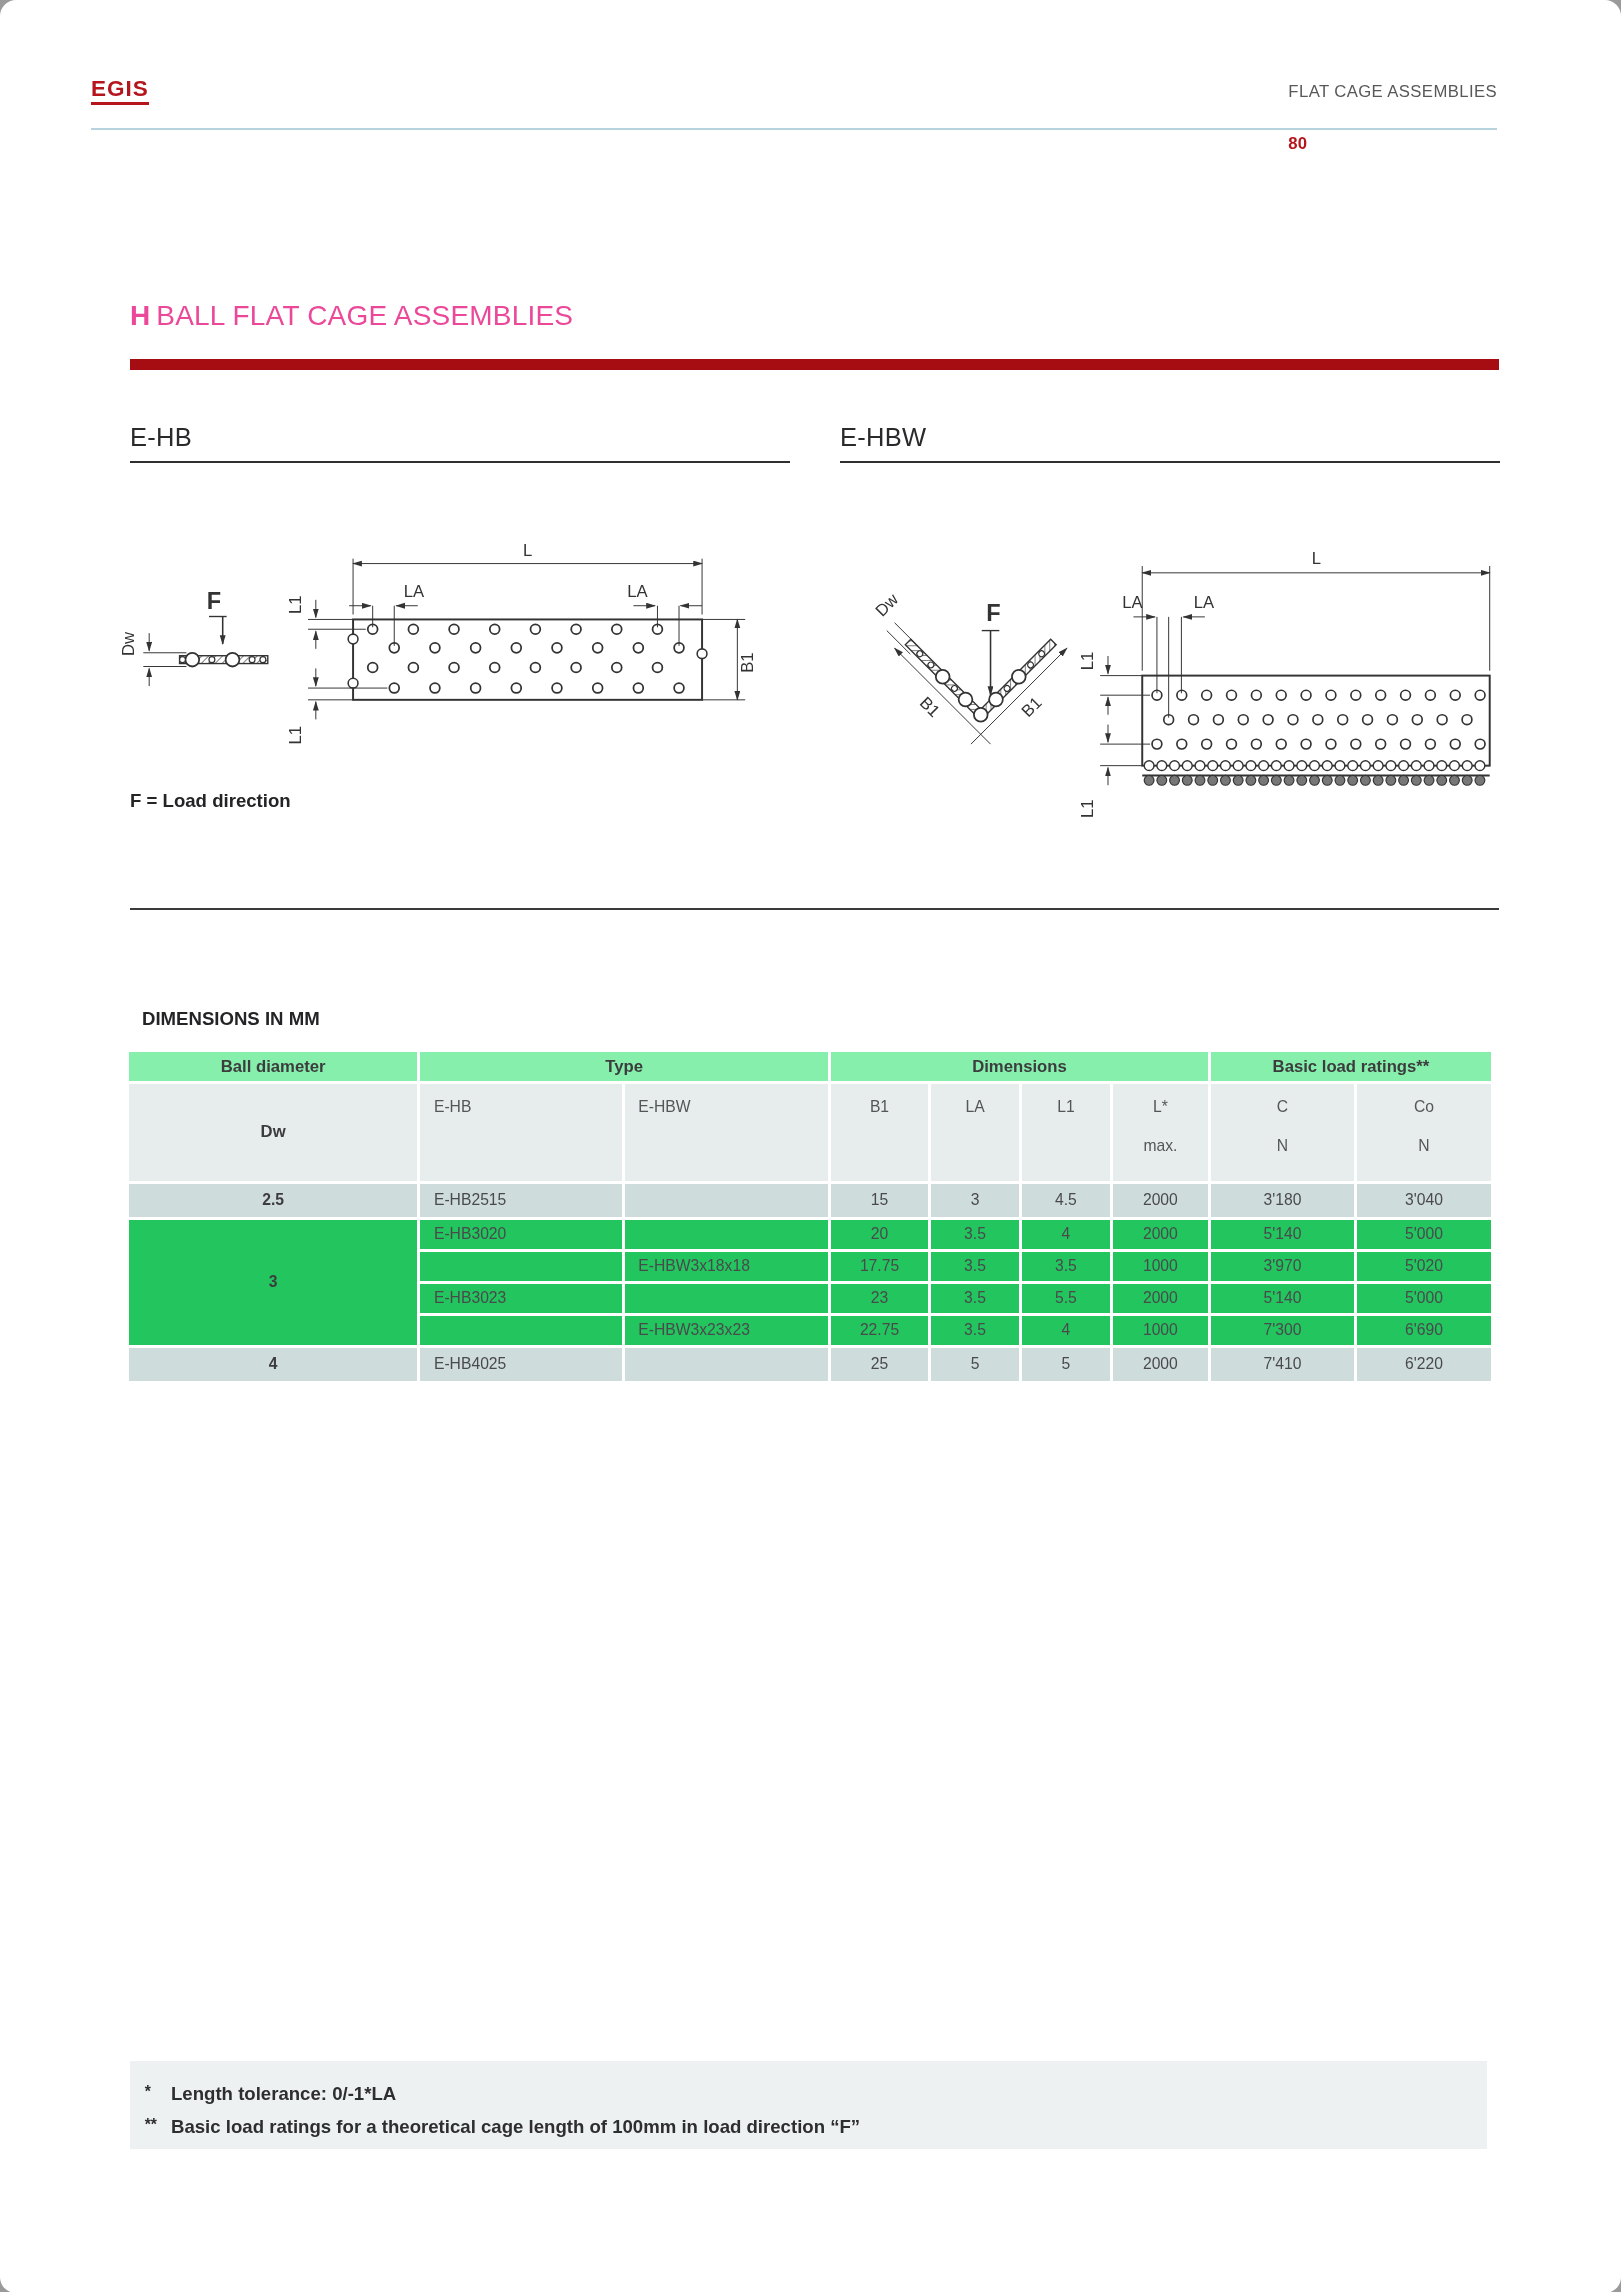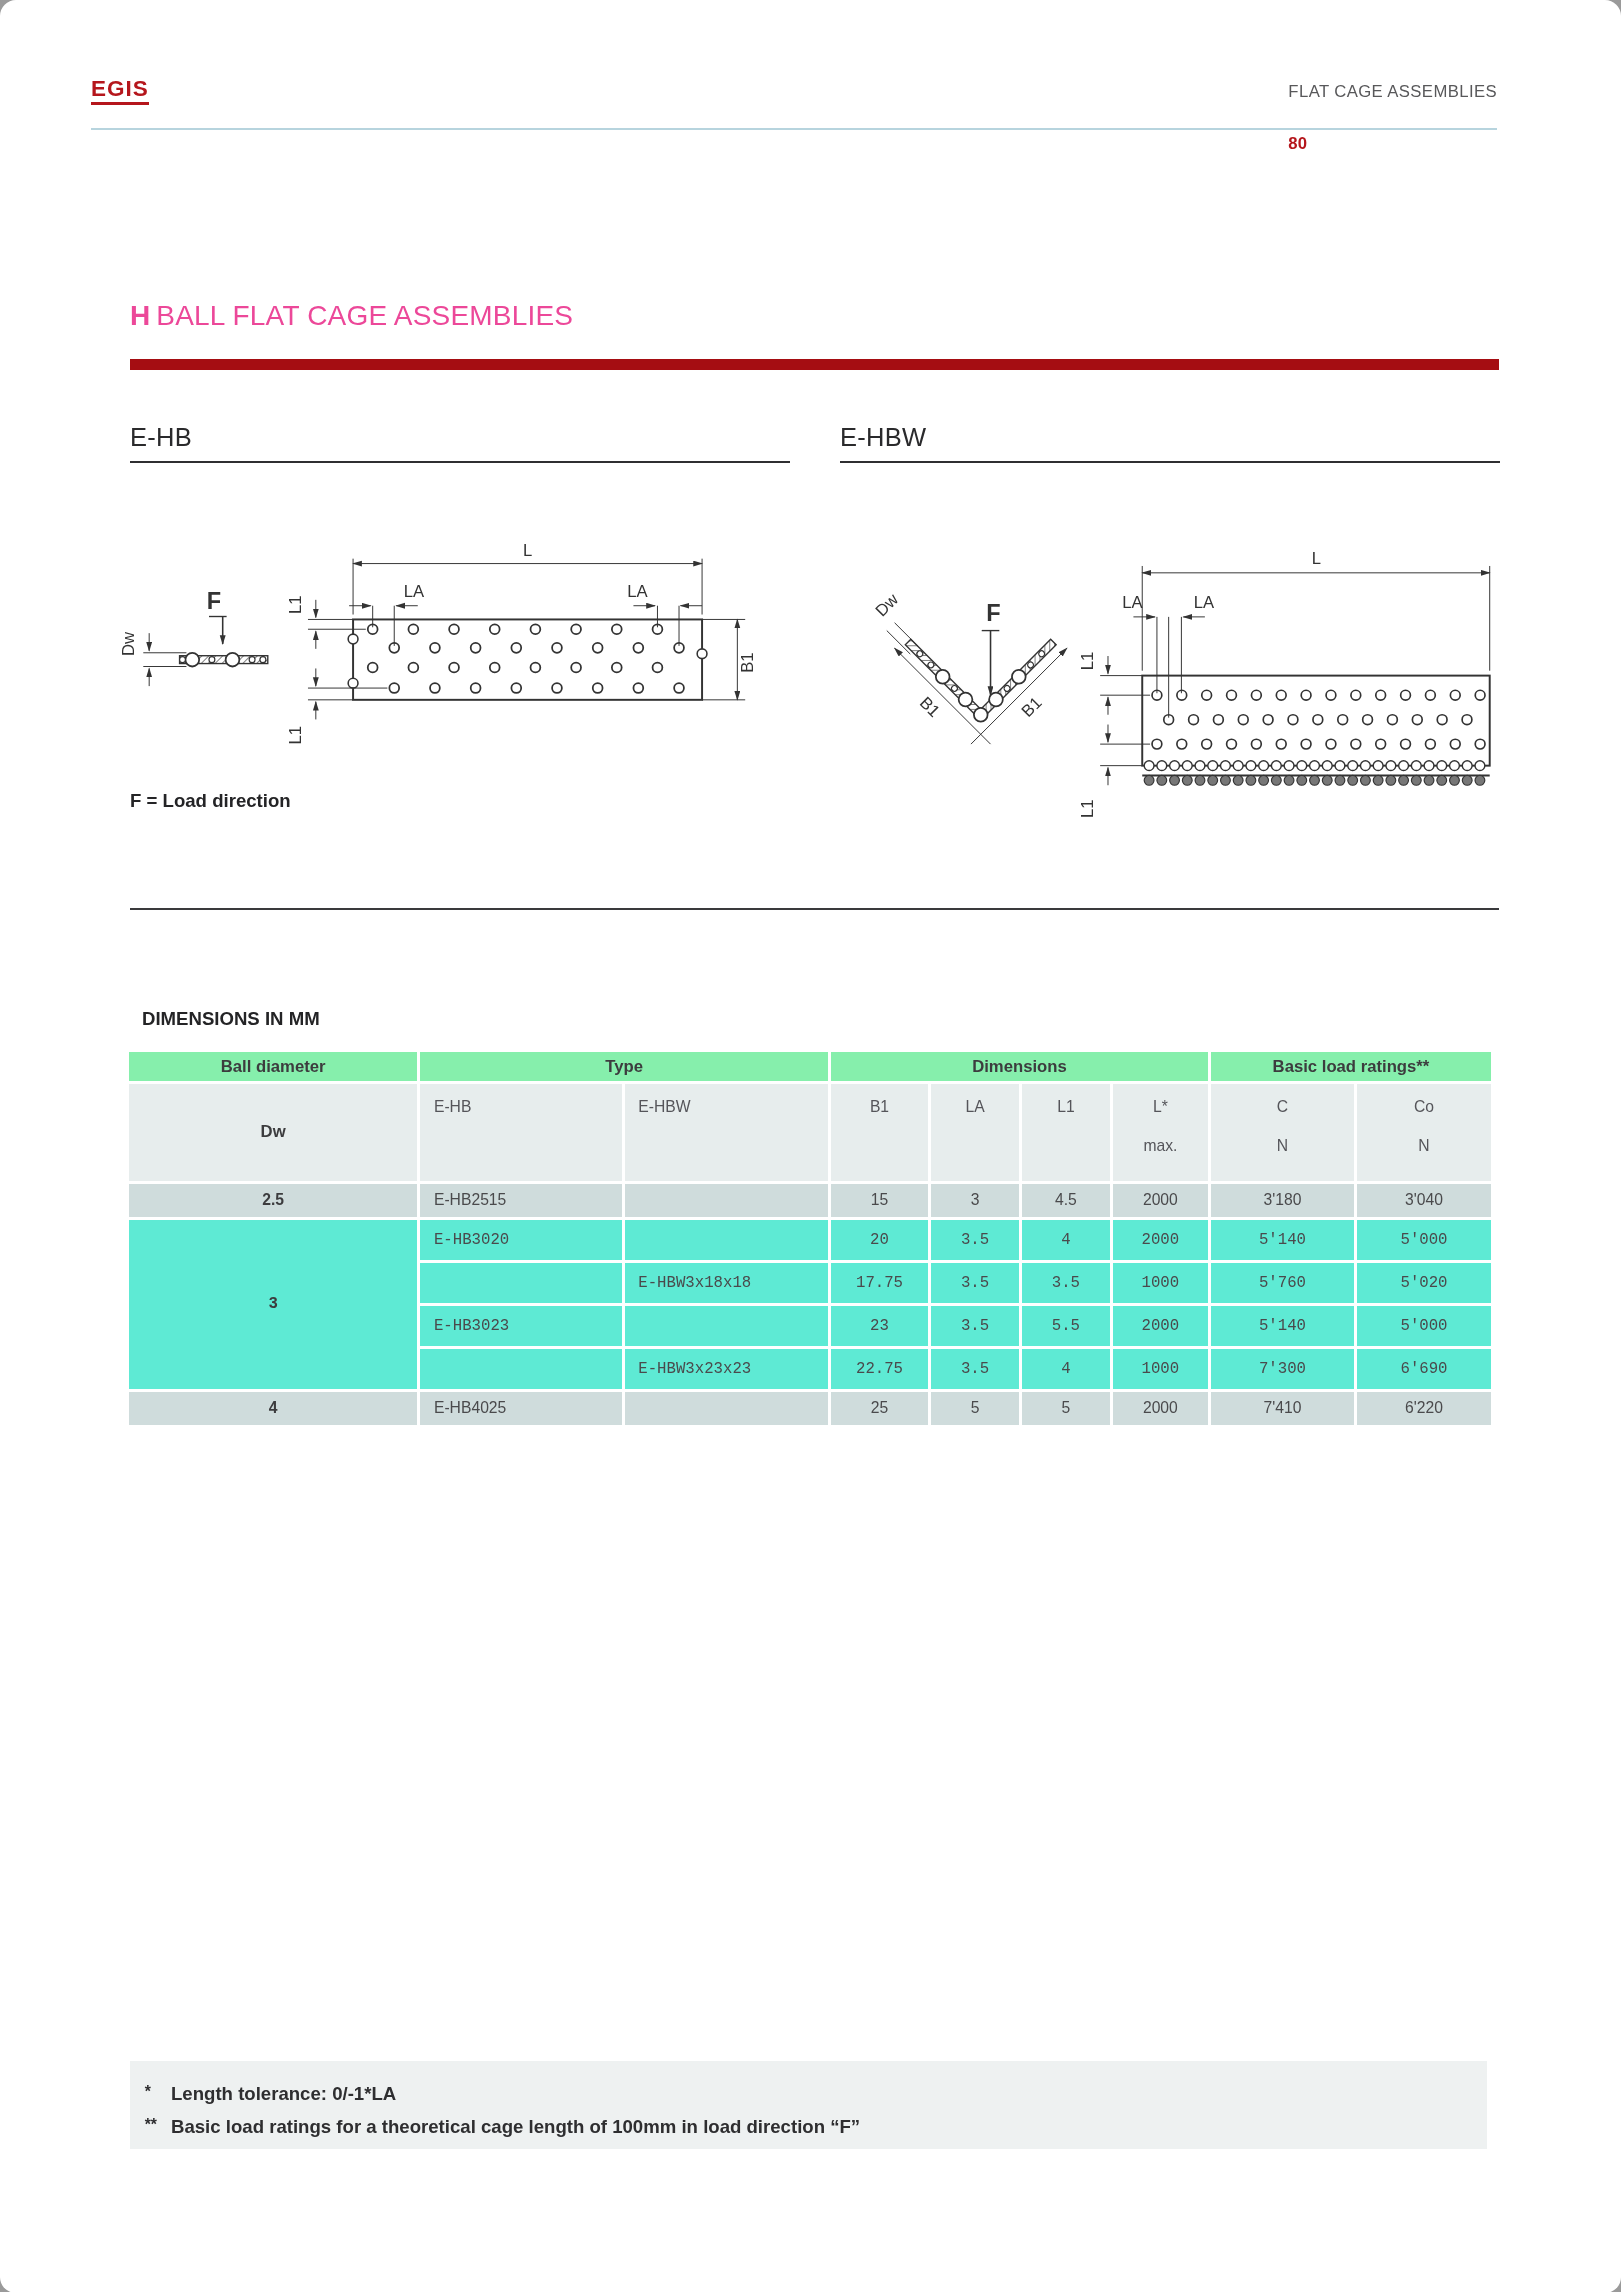--- a/index.html
+++ b/index.html
@@ -36,21 +36,21 @@
   
   .tblwrap{left:126px;top:1049px;width:1368px;}
   table.tbl{border-collapse:separate;border-spacing:3.9px;width:100%;table-layout:fixed;}
   .tbl th,.tbl td{font-size:15.7px;font-weight:normal;color:#4a4a4c;padding:0;vertical-align:middle;text-align:center;}
   tr.ghead th{background:#86efac;height:29px;font-size:16.7px;font-weight:bold;color:#3c3c3e;}
   tr.shead th{background:#e7eded;height:83px;vertical-align:top;padding-top:13.7px;color:#55555a;}
   tr.shead th.dwc{vertical-align:middle;padding-top:0;font-weight:bold;color:#3c3c3e;font-size:16.7px;}
   tr.shead .stack{display:flex;flex-direction:column;gap:21.6px;align-items:center;}
   .lft{text-align:left !important;padding-left:13.7px !important;}
   tr.rdark td{background:#cfdcdc;height:33px;}
-  tr.rlight td{background:#5eead4;height:40px;font-family:Liberation Mono, monospace;}
+  tr.rlight td{background:#22c55e;height:29px;}
   td.dwv{font-weight:bold;color:#3c3c3e;}
   
   .footbox{left:130px;top:2061px;width:1357px;height:88px;background:#eef1f1;}
   .footrow{position:absolute;left:0;display:flex;font-size:18.6px;font-weight:bold;color:#2e2e30;}
   .footrow .mark{width:41px;padding-left:14.7px;box-sizing:border-box;font-size:15.7px;}
   .fr1{top:21.6px;}
   .fr2{top:55px;}
 </style>
 </head>
 <body>
@@ -431,21 +431,21 @@
         <td>5'140</td>
         <td>5'000</td>
       </tr>
       <tr class="rlight">
         <td class="lft"></td>
         <td class="lft">E-HBW3x18x18</td>
         <td>17.75</td>
         <td>3.5</td>
         <td>3.5</td>
         <td>1000</td>
-        <td>5'760</td>
+        <td>3'970</td>
         <td>5'020</td>
       </tr>
       <tr class="rlight">
         <td class="lft">E-HB3023</td>
         <td></td>
         <td>23</td>
         <td>3.5</td>
         <td>5.5</td>
         <td>2000</td>
         <td>5'140</td>

